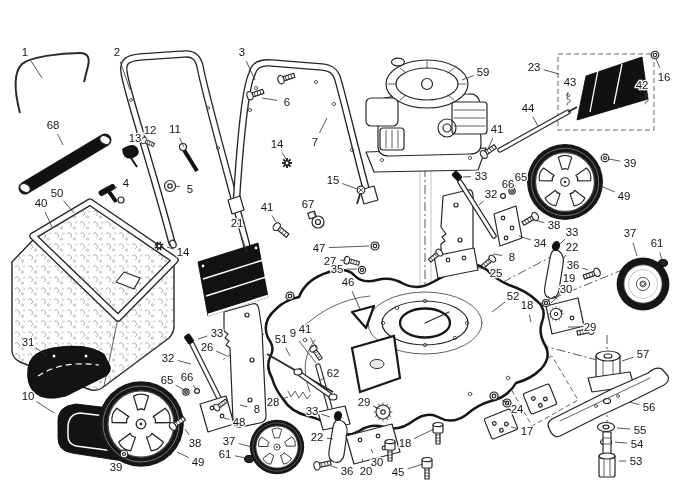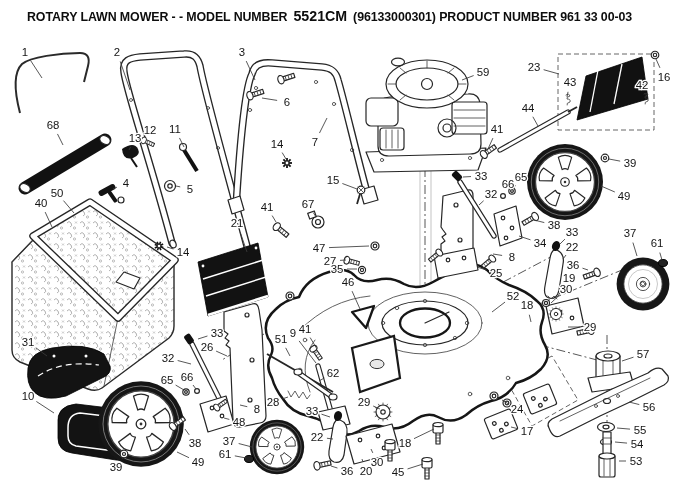--- a/index.html
+++ b/index.html
@@ -22,25 +22,20 @@
   .dashdot{fill:none;stroke:#444;stroke-width:0.9;stroke-dasharray:9 3 2 3;}
   .callout-text{font-family:"Liberation Sans",sans-serif;font-size:11.4px;fill:#151515;
                 paint-order:stroke;stroke:#ffffff;stroke-width:2.6px;}
   .leader{stroke:#3a3a3a;stroke-width:0.85;fill:none;}
 </style>
 </head>
 <body>
 
 <div class="screen">
 
-  <header class="title-bar">
-    <span class="t1">ROTARY LAWN MOWER - - MODEL NUMBER</span>
-    <span class="t2">5521CM</span>
-    <span class="t3">(96133000301) PRODUCT NUMBER 961 33 00-03</span>
-  </header>
 
   <svg id="diagram" viewBox="0 0 690 500" xmlns="http://www.w3.org/2000/svg">
     <defs>
       <pattern id="bagpat" width="13" height="11" patternUnits="userSpaceOnUse">
         <rect width="13" height="11" fill="#ffffff"></rect>
         <path d="M2,3 q2,-3 4,0 q2,3 -1,4" stroke="#8f8f8f" fill="none" stroke-width="0.7"></path>
         <circle cx="9.5" cy="8" r="1.1" fill="none" stroke="#909090" stroke-width="0.6"></circle>
         <path d="M10,1.5 l2,2 m0,-2 l-2,2" stroke="#9a9a9a" fill="none" stroke-width="0.5"></path>
       </pattern>
       <g id="bolt">

